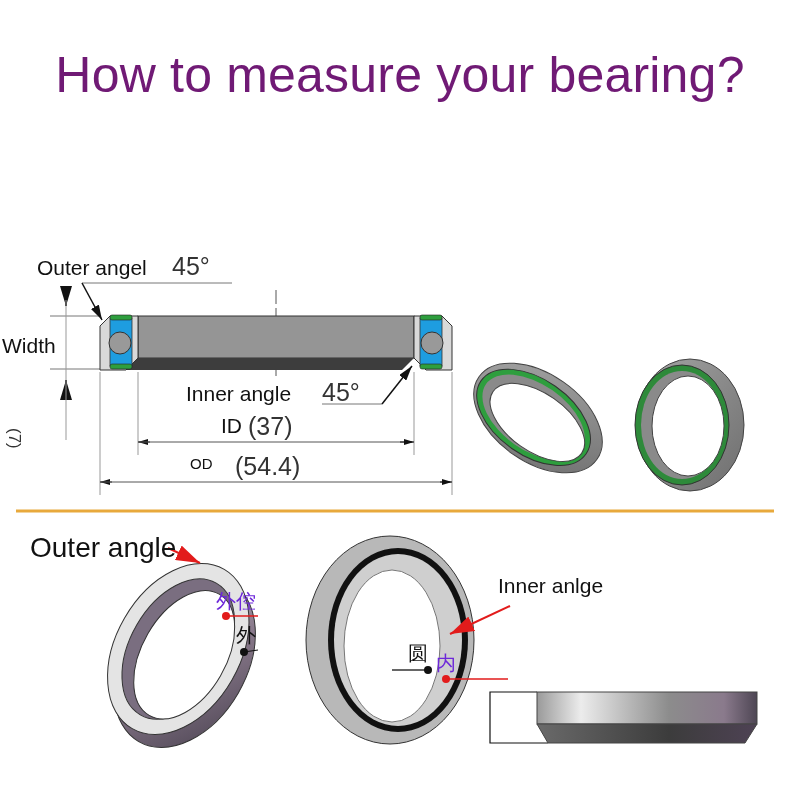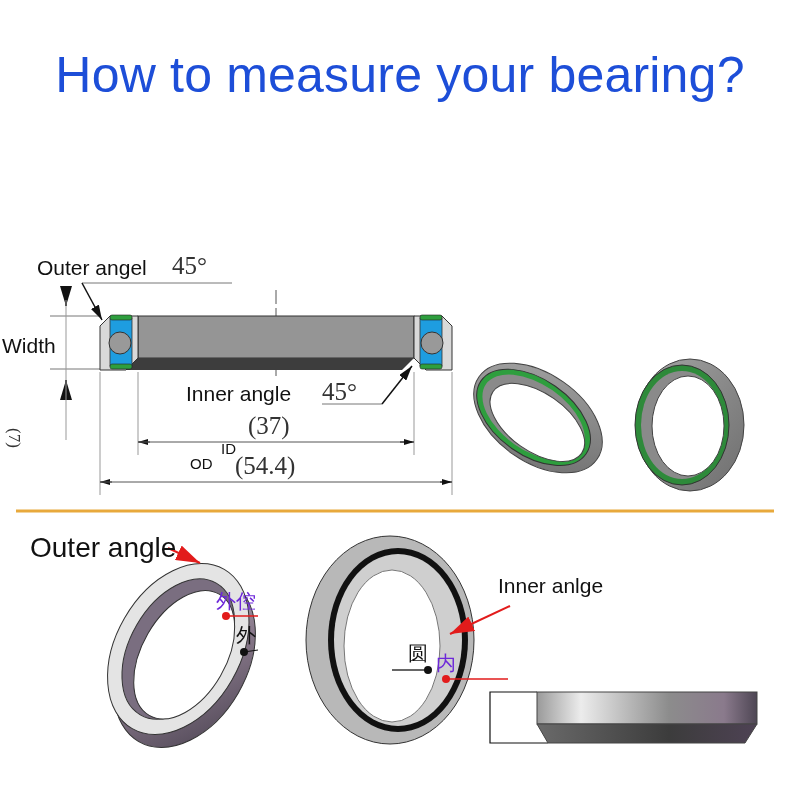--- a/index.html
+++ b/index.html
@@ -1,20 +1,20 @@
 <!DOCTYPE html>
 <html><head>
   <meta charset="utf-8">
   <style>
     html, body { margin: 0; padding: 0; background: #ffffff; }
     body { width: 800px; height: 800px; position: relative; overflow: hidden; font-family: "Liberation Sans", sans-serif; }
     .abs { position: absolute; }
-    .title { left: 0; top: 46px; width: 800px; text-align: center; font-size: 50px; color: #1d4ed8; letter-spacing: 0.2px; }
+    .title { left: 0; top: 46px; width: 800px; text-align: center; font-size: 50px; color: #701a75; letter-spacing: 0.2px; }
     .lbl { font-family: "Liberation Sans", sans-serif; color: #111; white-space: nowrap; }
-    .serif { font-family: Liberation Serif, serif; color: #333; }
+    .serif { font-family: Liberation Sans, sans-serif; color: #333; }
     svg { position: absolute; left: 0; top: 0; }
     .red { color: #6d28d9; }
     .cjk { font-family: "DejaVu Sans", sans-serif; }
   </style>
 </head>
 <body>
 
 <div class="abs title">How to measure your bearing?</div>
 
 <svg width="800" height="800">
@@ -68,21 +68,21 @@
 
   <line x1="16" y1="511" x2="774" y2="511" stroke="#e8a93c" stroke-width="3"></line>
 </svg>
 
 <div class="abs lbl" style="left:37px;top:256px;font-size:21px;">Outer angel</div>
 <div class="abs serif" style="left:172px;top:252px;font-size:25px;">45°</div>
 <div class="abs lbl" style="left:2px;top:334px;font-size:21px;">Width</div>
 <div class="abs serif" style="left:24px;top:428px;font-size:17px;transform:rotate(90deg);transform-origin:left top;">(7)</div>
 <div class="abs lbl" style="left:186px;top:382px;font-size:21px;">Inner angle</div>
 <div class="abs serif" style="left:322px;top:378px;font-size:25px;">45°</div>
-<div class="abs lbl" style="left:221px;top:440px;font-size:15px;">ID</div>
+<div class="abs lbl" style="left:221px;top:414px;font-size:21px;">ID</div>
 <div class="abs serif" style="left:248px;top:412px;font-size:25px;">(37)</div>
 <div class="abs lbl" style="left:190px;top:455px;font-size:15px;">OD</div>
 <div class="abs serif" style="left:235px;top:452px;font-size:25px;">(54.4)</div>
 
 <svg width="800" height="800">
   <defs>
     <linearGradient id="gray1" x1="0" y1="0" x2="1" y2="1">
       <stop offset="0" stop-color="#a5a5a5"></stop>
         <stop offset="1" stop-color="#6e6e6e"></stop>
     </linearGradient>

